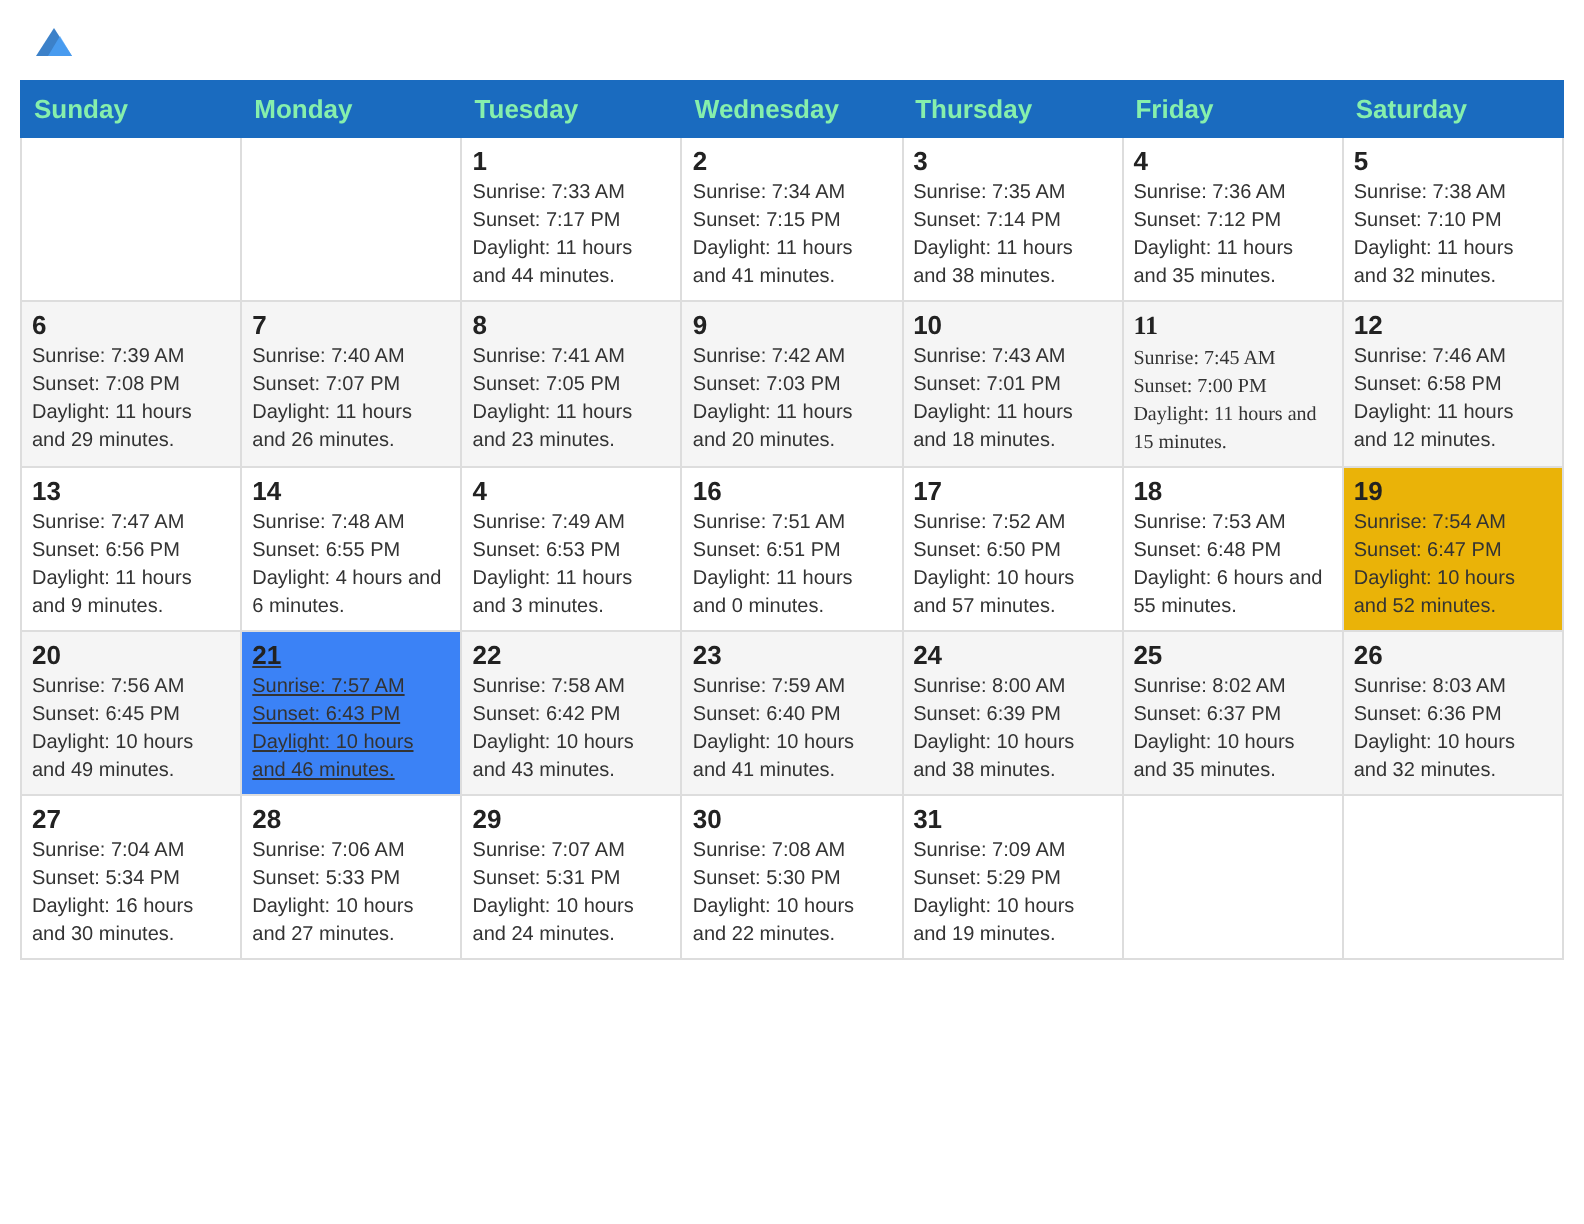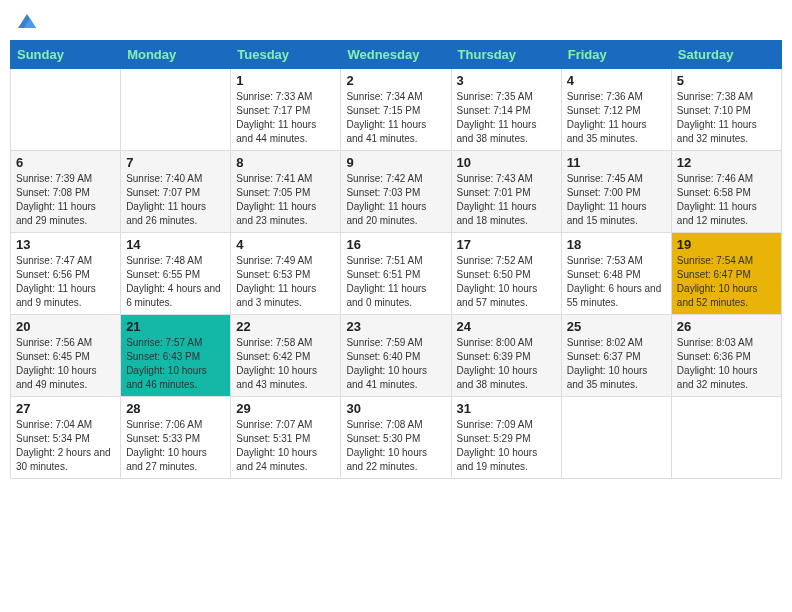--- a/index.html
+++ b/index.html
@@ -213,21 +213,21 @@
           </div>
         </td>
         <td style="background: rgb(245, 245, 245);">
           <span class="day-number">10</span>
           <div class="day-info">
             <span>Sunrise: 7:43 AM</span><br>
             <span>Sunset: 7:01 PM</span><br>
             <span>Daylight: 11 hours and 18 minutes.</span>
           </div>
         </td>
-        <td style="background: rgb(245, 245, 245);">
+        <td style="background: rgb(245, 245, 245); font-family: Liberation Serif, serif;">
           <span class="day-number">11</span>
           <div class="day-info">
             <span>Sunrise: 7:45 AM</span><br>
             <span>Sunset: 7:00 PM</span><br>
             <span>Daylight: 11 hours and 15 minutes.</span>
           </div>
         </td>
         <td style="background: rgb(245, 245, 245);">
           <span class="day-number">12</span>
           <div class="day-info">
@@ -297,21 +297,21 @@
       </tr>
       <tr>
         <td style="background: rgb(245, 245, 245);">
           <span class="day-number">20</span>
           <div class="day-info">
             <span>Sunrise: 7:56 AM</span><br>
             <span>Sunset: 6:45 PM</span><br>
             <span>Daylight: 10 hours and 49 minutes.</span>
           </div>
         </td>
-        <td style="background: #14b8a6;">
+        <td style="background: #3b82f6; text-decoration: underline;">
           <span class="day-number">21</span>
           <div class="day-info">
             <span>Sunrise: 7:57 AM</span><br>
             <span>Sunset: 6:43 PM</span><br>
             <span>Daylight: 10 hours and 46 minutes.</span>
           </div>
         </td>
         <td style="background: rgb(245, 245, 245);">
           <span class="day-number">22</span>
           <div class="day-info">
@@ -352,21 +352,21 @@
             <span>Daylight: 10 hours and 32 minutes.</span>
           </div>
         </td>
       </tr>
       <tr>
         <td style="background: rgb(255, 255, 255);">
           <span class="day-number">27</span>
           <div class="day-info">
             <span>Sunrise: 7:04 AM</span><br>
             <span>Sunset: 5:34 PM</span><br>
-            <span>Daylight: 2 hours and 30 minutes.</span>
+            <span>Daylight: 16 hours and 30 minutes.</span>
           </div>
         </td>
         <td style="background: rgb(255, 255, 255);">
           <span class="day-number">28</span>
           <div class="day-info">
             <span>Sunrise: 7:06 AM</span><br>
             <span>Sunset: 5:33 PM</span><br>
             <span>Daylight: 10 hours and 27 minutes.</span>
           </div>
         </td>

